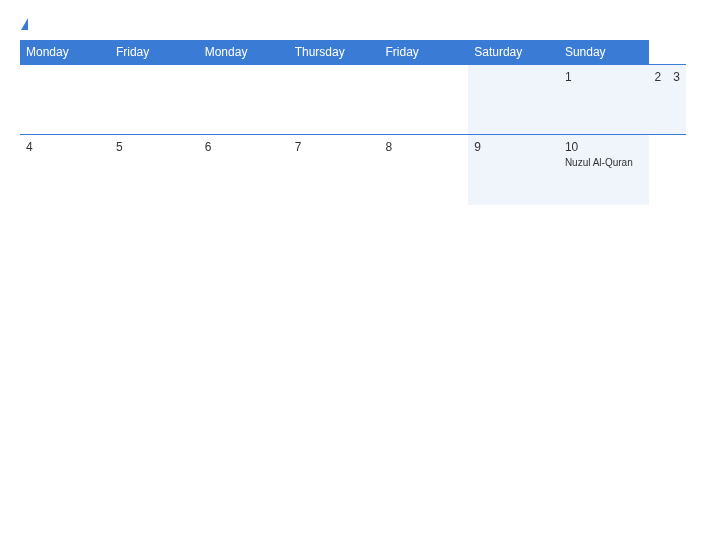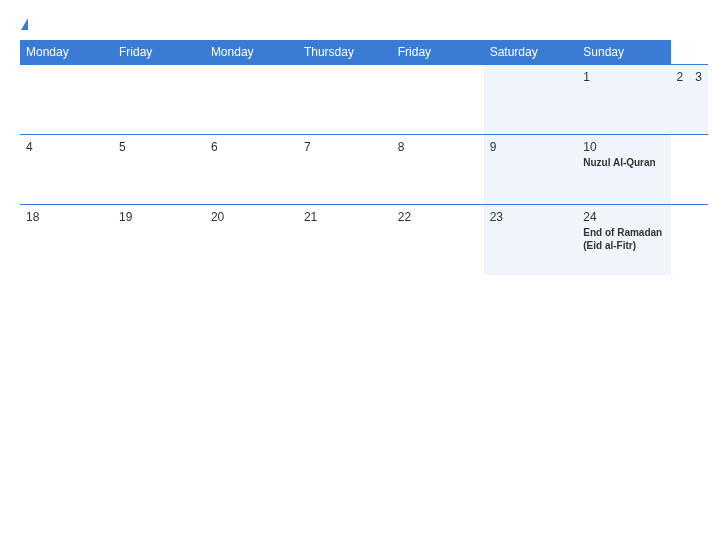--- a/index.html
+++ b/index.html
@@ -6,21 +6,21 @@
     body {
       font-family: Arial, sans-serif;
       background: #fff;
       width: 712px;
       height: 550px;
       overflow: hidden;
     }
     .page {
       width: 712px;
       height: 550px;
-      padding: 18px 4px 10px 20px;
+      padding: 18px 26px 10px 20px;
       background: #fff;
     }
     
     .header {
       display: flex;
       align-items: center;
       justify-content: space-between;
       margin-bottom: 10px;
     }
     .logo {
@@ -92,21 +92,20 @@
     .day-number {
       font-size: 12px;
       color: #333;
       display: block;
       margin-bottom: 2px;
     }
     .event {
       font-size: 10px;
       color: #333;
       line-height: 1.3;
-      font-weight: bold;
     }
     .logo-row {
       display: flex;
       align-items: center;
     }
   </style>
 </head>
 <body>
 
 <div class="page">
@@ -169,40 +168,15 @@
             <span class="day-number">8</span>
           </td>
           <td class="weekend">
             <span class="day-number">9</span>
           </td>
           <td class="weekend">
             <span class="day-number">10</span>
             <div class="event">Nuzul Al-Quran</div>
           </td>
         </tr>
-        <tr>
-          <td>
-            <span class="day-number">18</span>
-          </td>
-          <td>
-            <span class="day-number">19</span>
-          </td>
-          <td>
-            <span class="day-number">20</span>
-          </td>
-          <td>
-            <span class="day-number">21</span>
-          </td>
-          <td>
-            <span class="day-number">22</span>
-          </td>
-          <td class="weekend">
-            <span class="day-number">23</span>
-          </td>
-          <td class="weekend">
-            <span class="day-number">24</span>
-            <div class="event">End of Ramadan
-(Eid al-Fitr)</div>
-          </td>
-        </tr>
       </tbody>
   </table>
 </div>
 
 </body></html>

